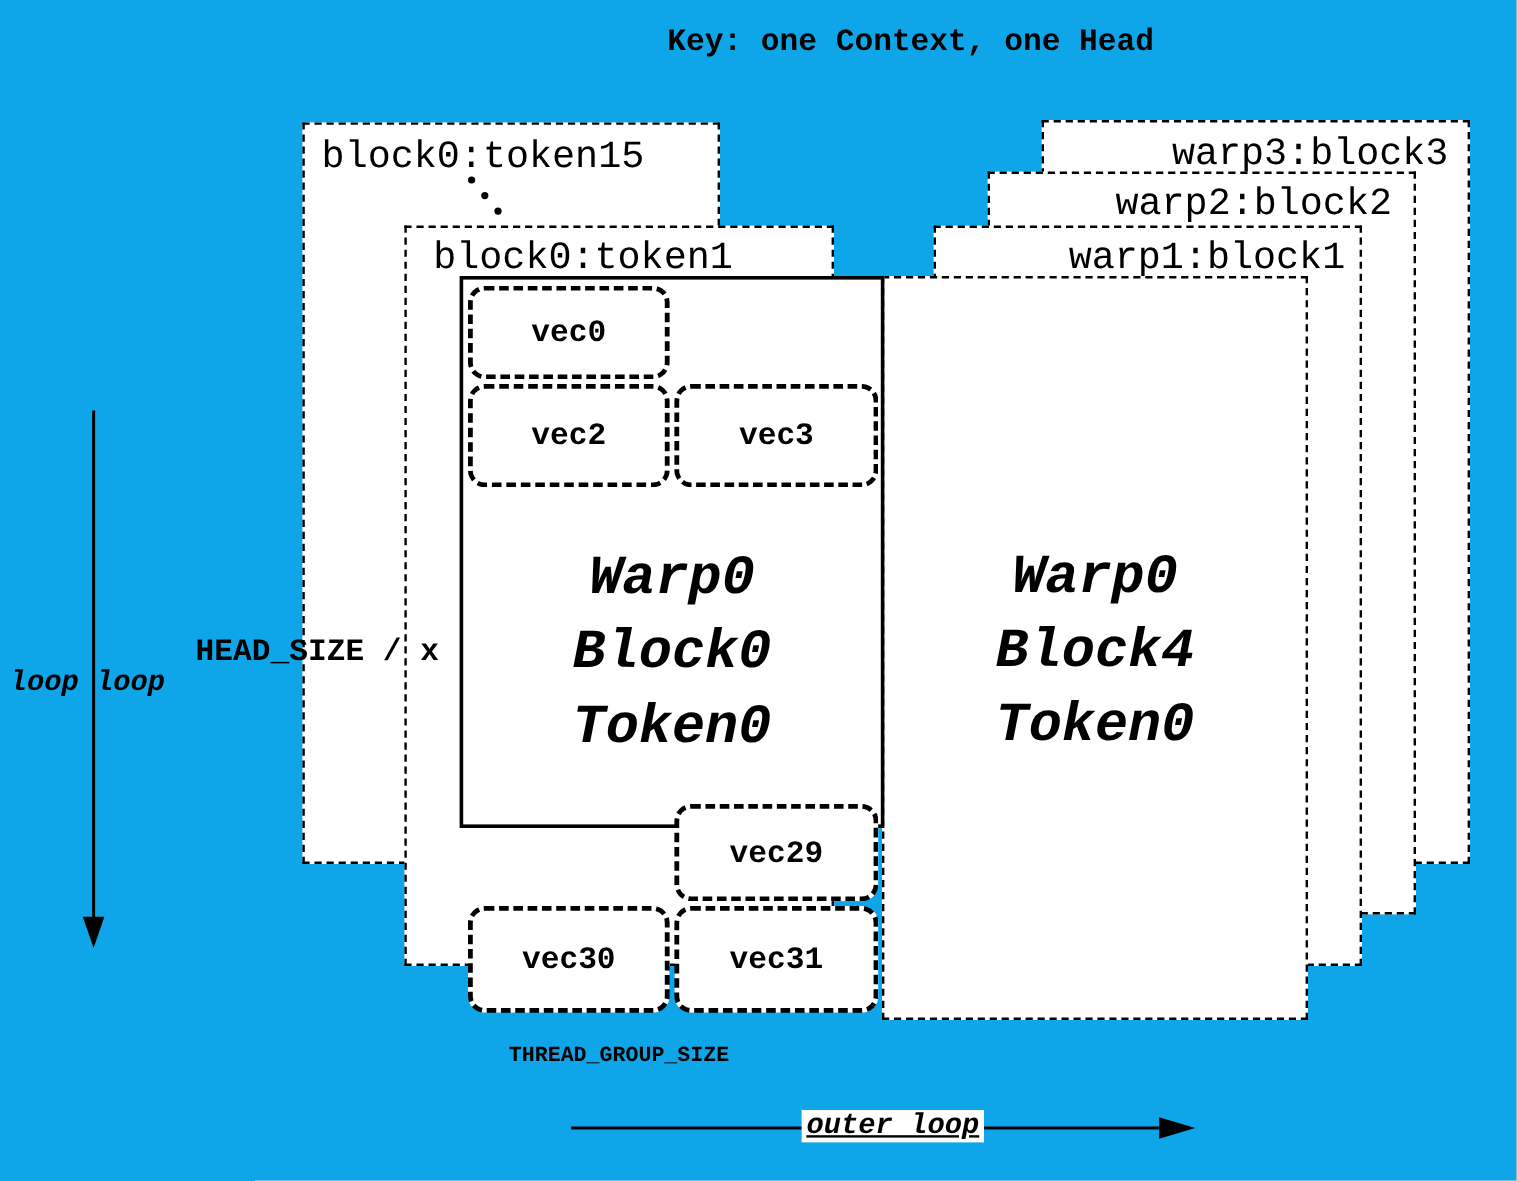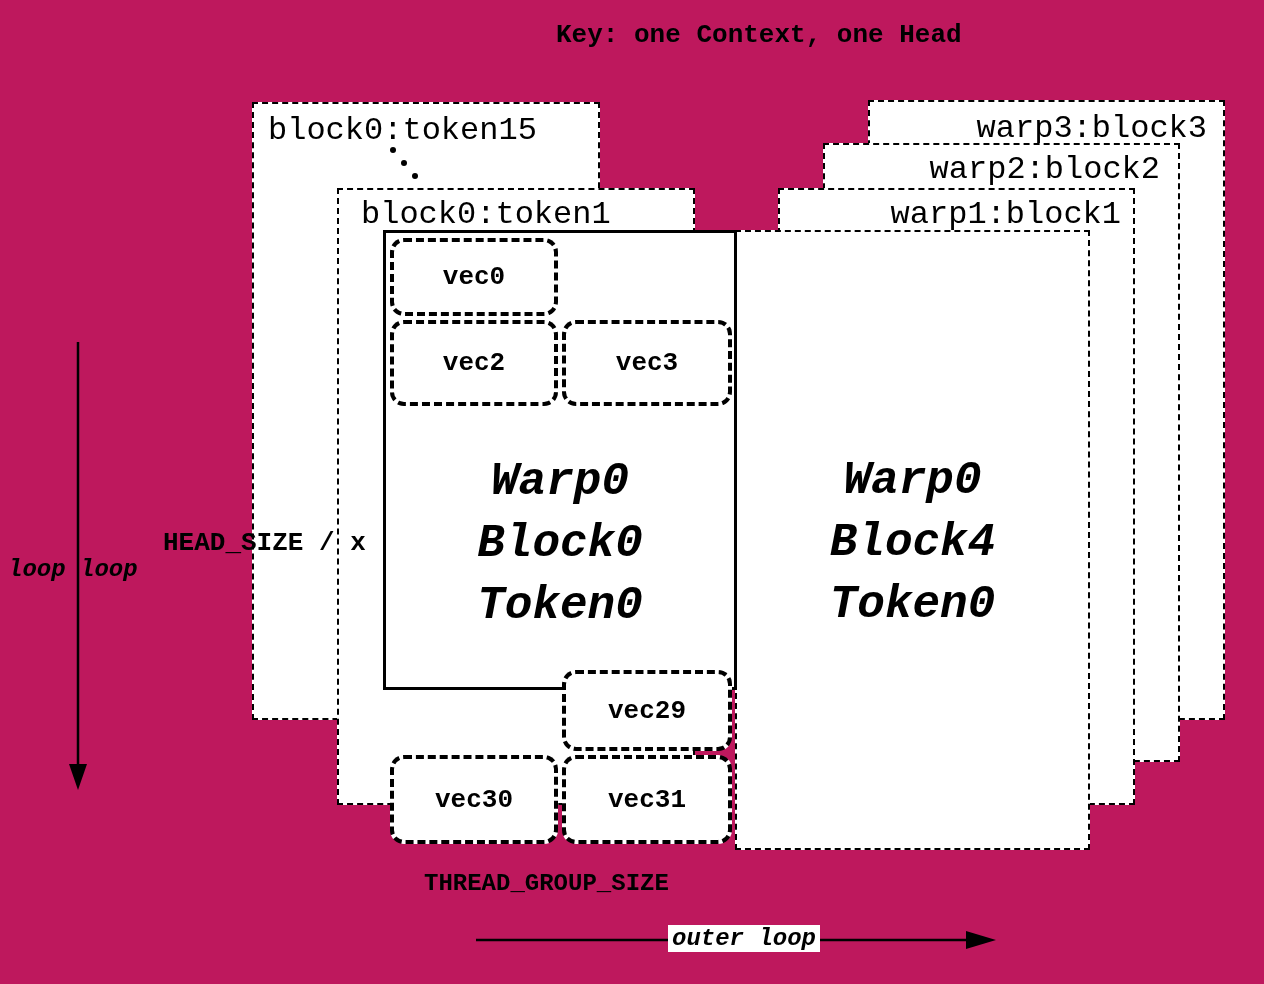--- a/index.html
+++ b/index.html
@@ -1,21 +1,21 @@
 <!DOCTYPE html>
 <html><head>
 <meta charset="utf-8">
 <title>Key cache layout diagram</title>
 <style>
   html, body { margin: 0; padding: 0; background: #ffffff; }
   .canvas {
     position: relative;
     width: 1264px;
     height: 984px;
-    background: #be185d;
+    background: #0ea5e9;
     color: #000;
     font-family: "Liberation Mono", "DejaVu Sans Mono", monospace;
     overflow: hidden;
   }
   .title {
     position: absolute;
     left: 556px;
     top: 20px;
     font-size: 26px;
     font-weight: bold;
@@ -138,23 +138,23 @@
 
     <div class="vec-box" style="left:176px; top:437px; width:170px; height:81px;">vec29</div>
     <div class="vec-box" style="left:4px; top:522px; width:168px; height:89px;">vec30</div>
     <div class="vec-box" style="left:176px; top:522px; width:170px; height:89px;">vec31</div>
   </div>
 
   <div class="annot" style="left:163px; top:528px; font-size:26px;">HEAD_SIZE / x</div>
 
   <div class="annot italic" style="left:8px; top:556px; font-size:24px;">loop loop</div>
 
-  <div class="annot" style="left:424px; top:870px; font-size:24px;">THREAD_GROUP_SIZE</div>
+  <div class="annot" style="left:424px; top:870px; font-size:18px;">THREAD_GROUP_SIZE</div>
 
-  <div class="annot italic" style="left:668px; top:925px; font-size:24px; background:#ffffff; padding:0 4px;">outer loop</div>
+  <div class="annot italic" style="left:668px; top:925px; font-size:24px; background:#ffffff; padding:0 4px;text-decoration:underline;">outer loop</div>
 
   <svg class="arrows-layer" width="1264" height="984" viewBox="0 0 1264 984">
     <g>
       <line x1="78" y1="342" x2="78" y2="768" stroke="#000000" stroke-width="2.5"></line>
       <polygon points="69,764 87,764 78,790" fill="#000000"></polygon>
     </g>
     <g>
       <line x1="476" y1="940" x2="970" y2="940" stroke="#000000" stroke-width="2.5"></line>
       <polygon points="966,931 966,949 996,940" fill="#000000"></polygon>
     </g>

